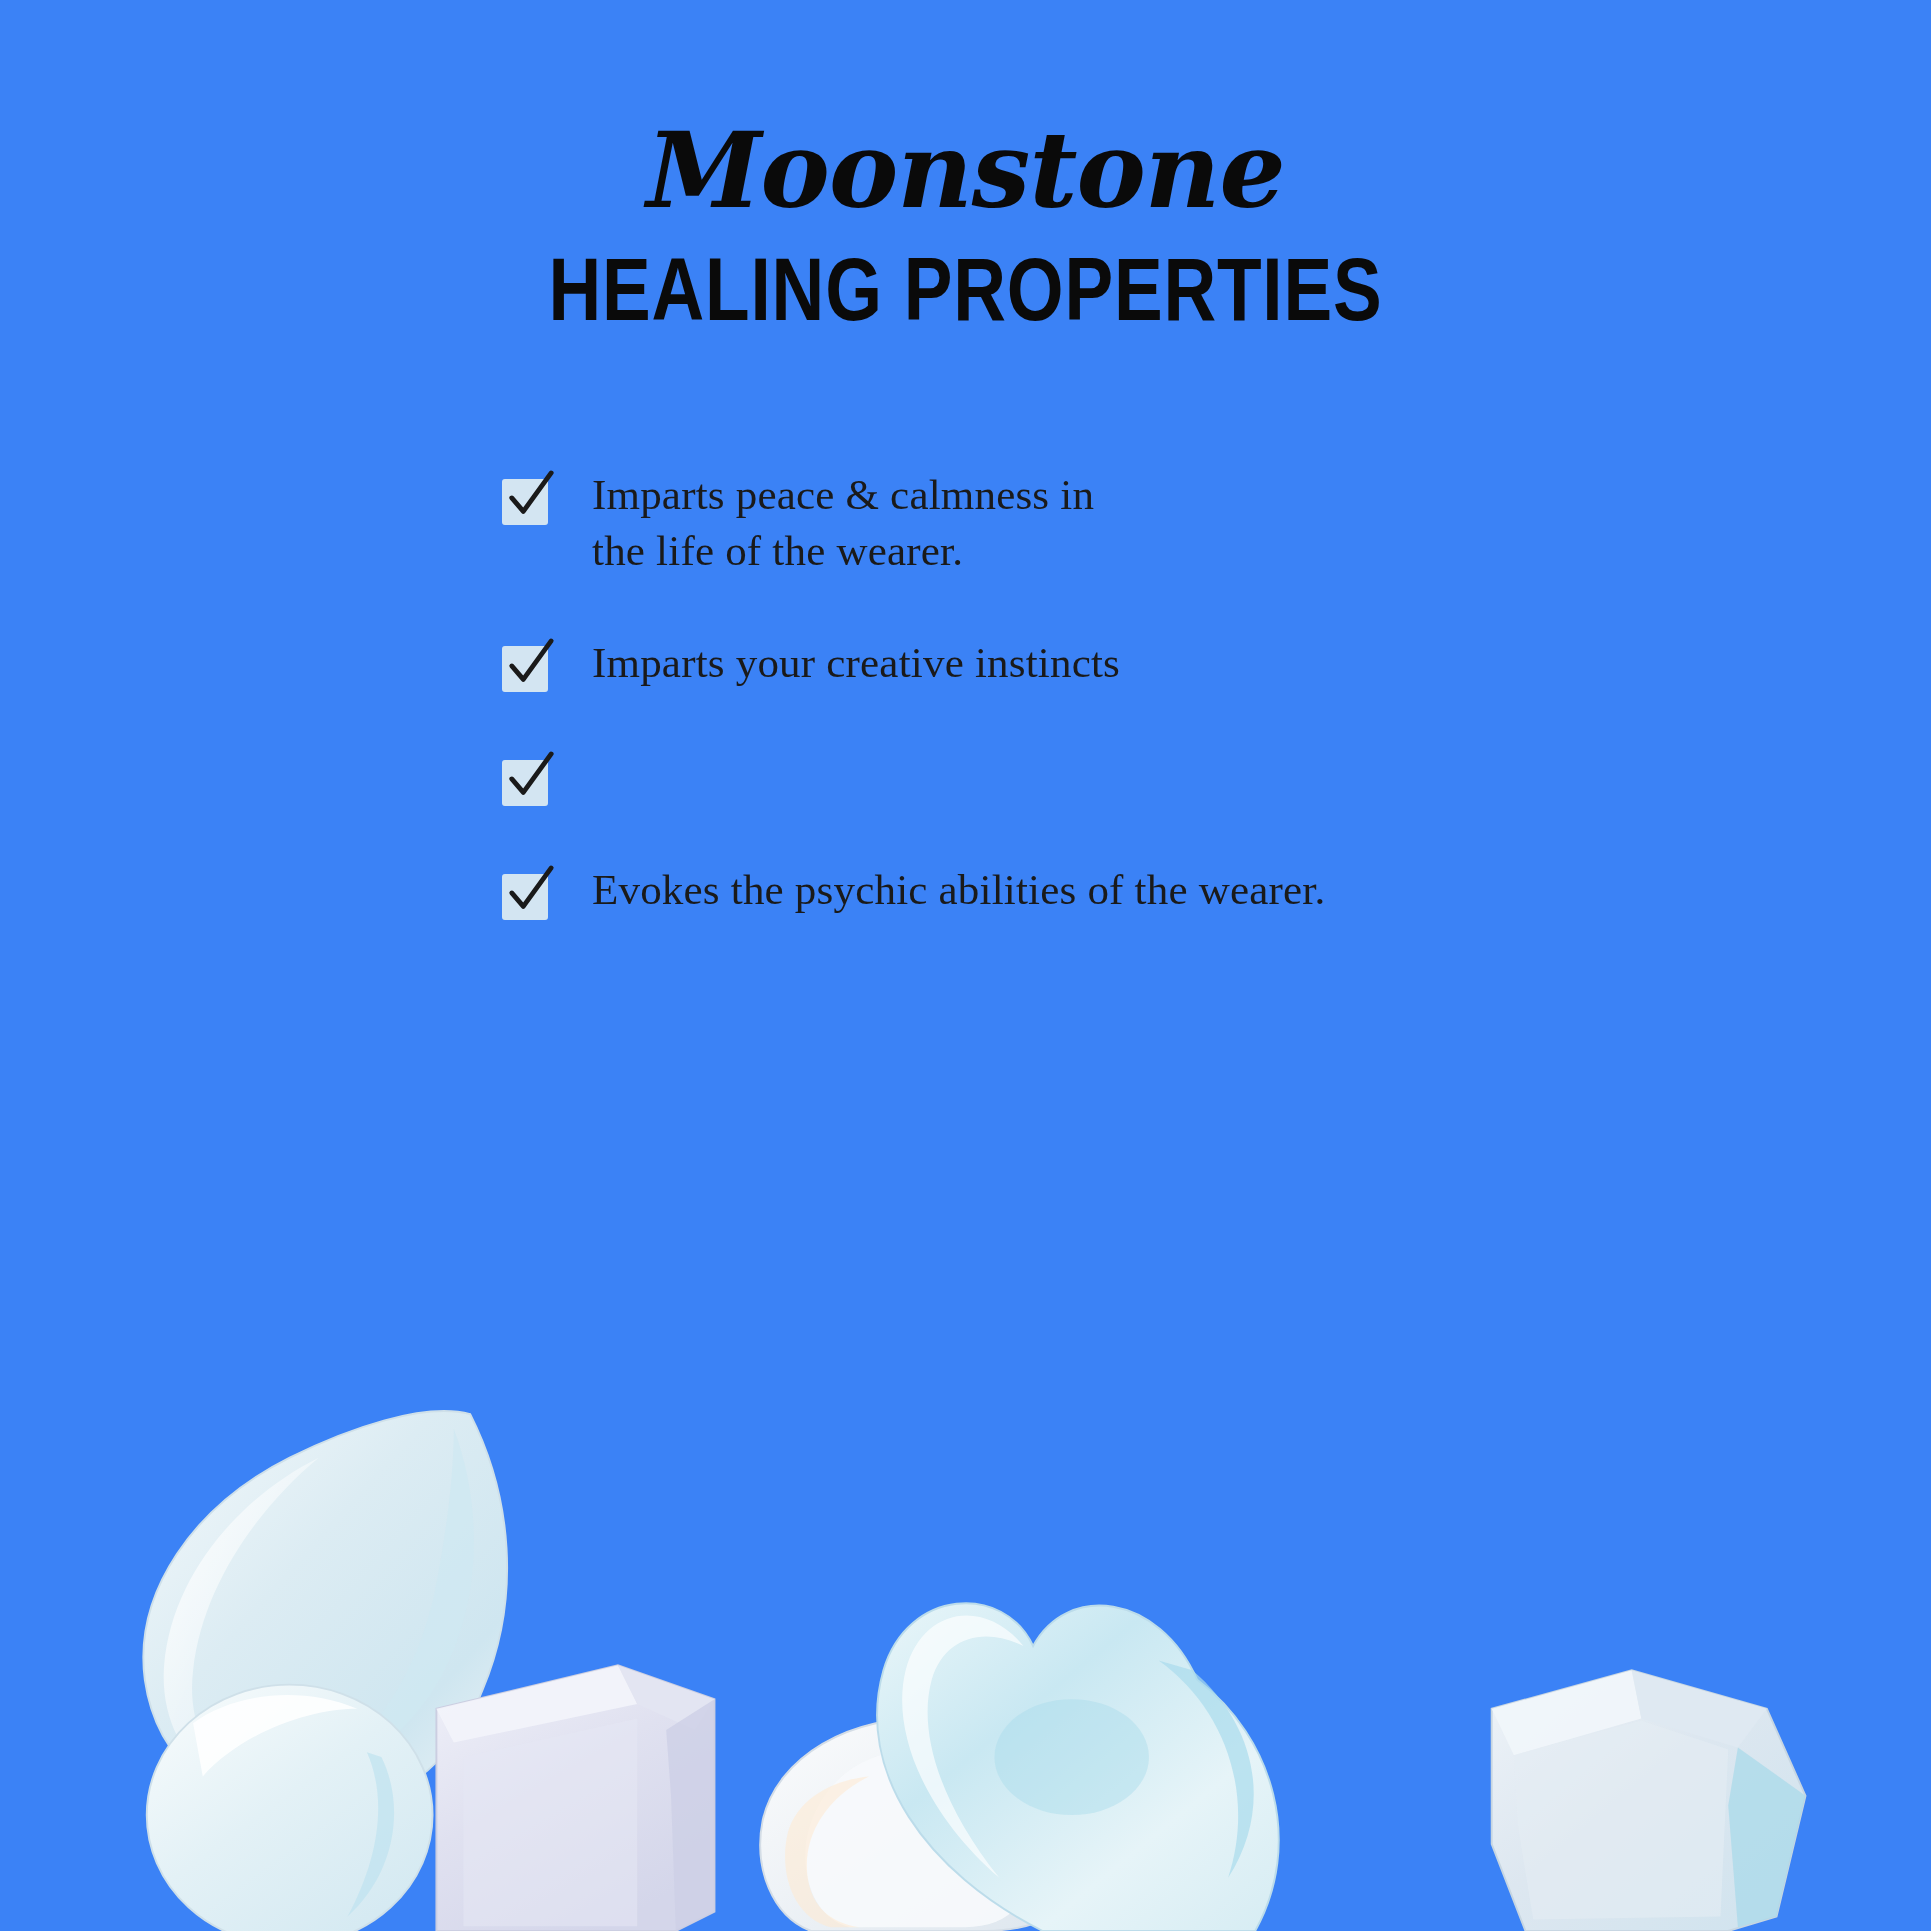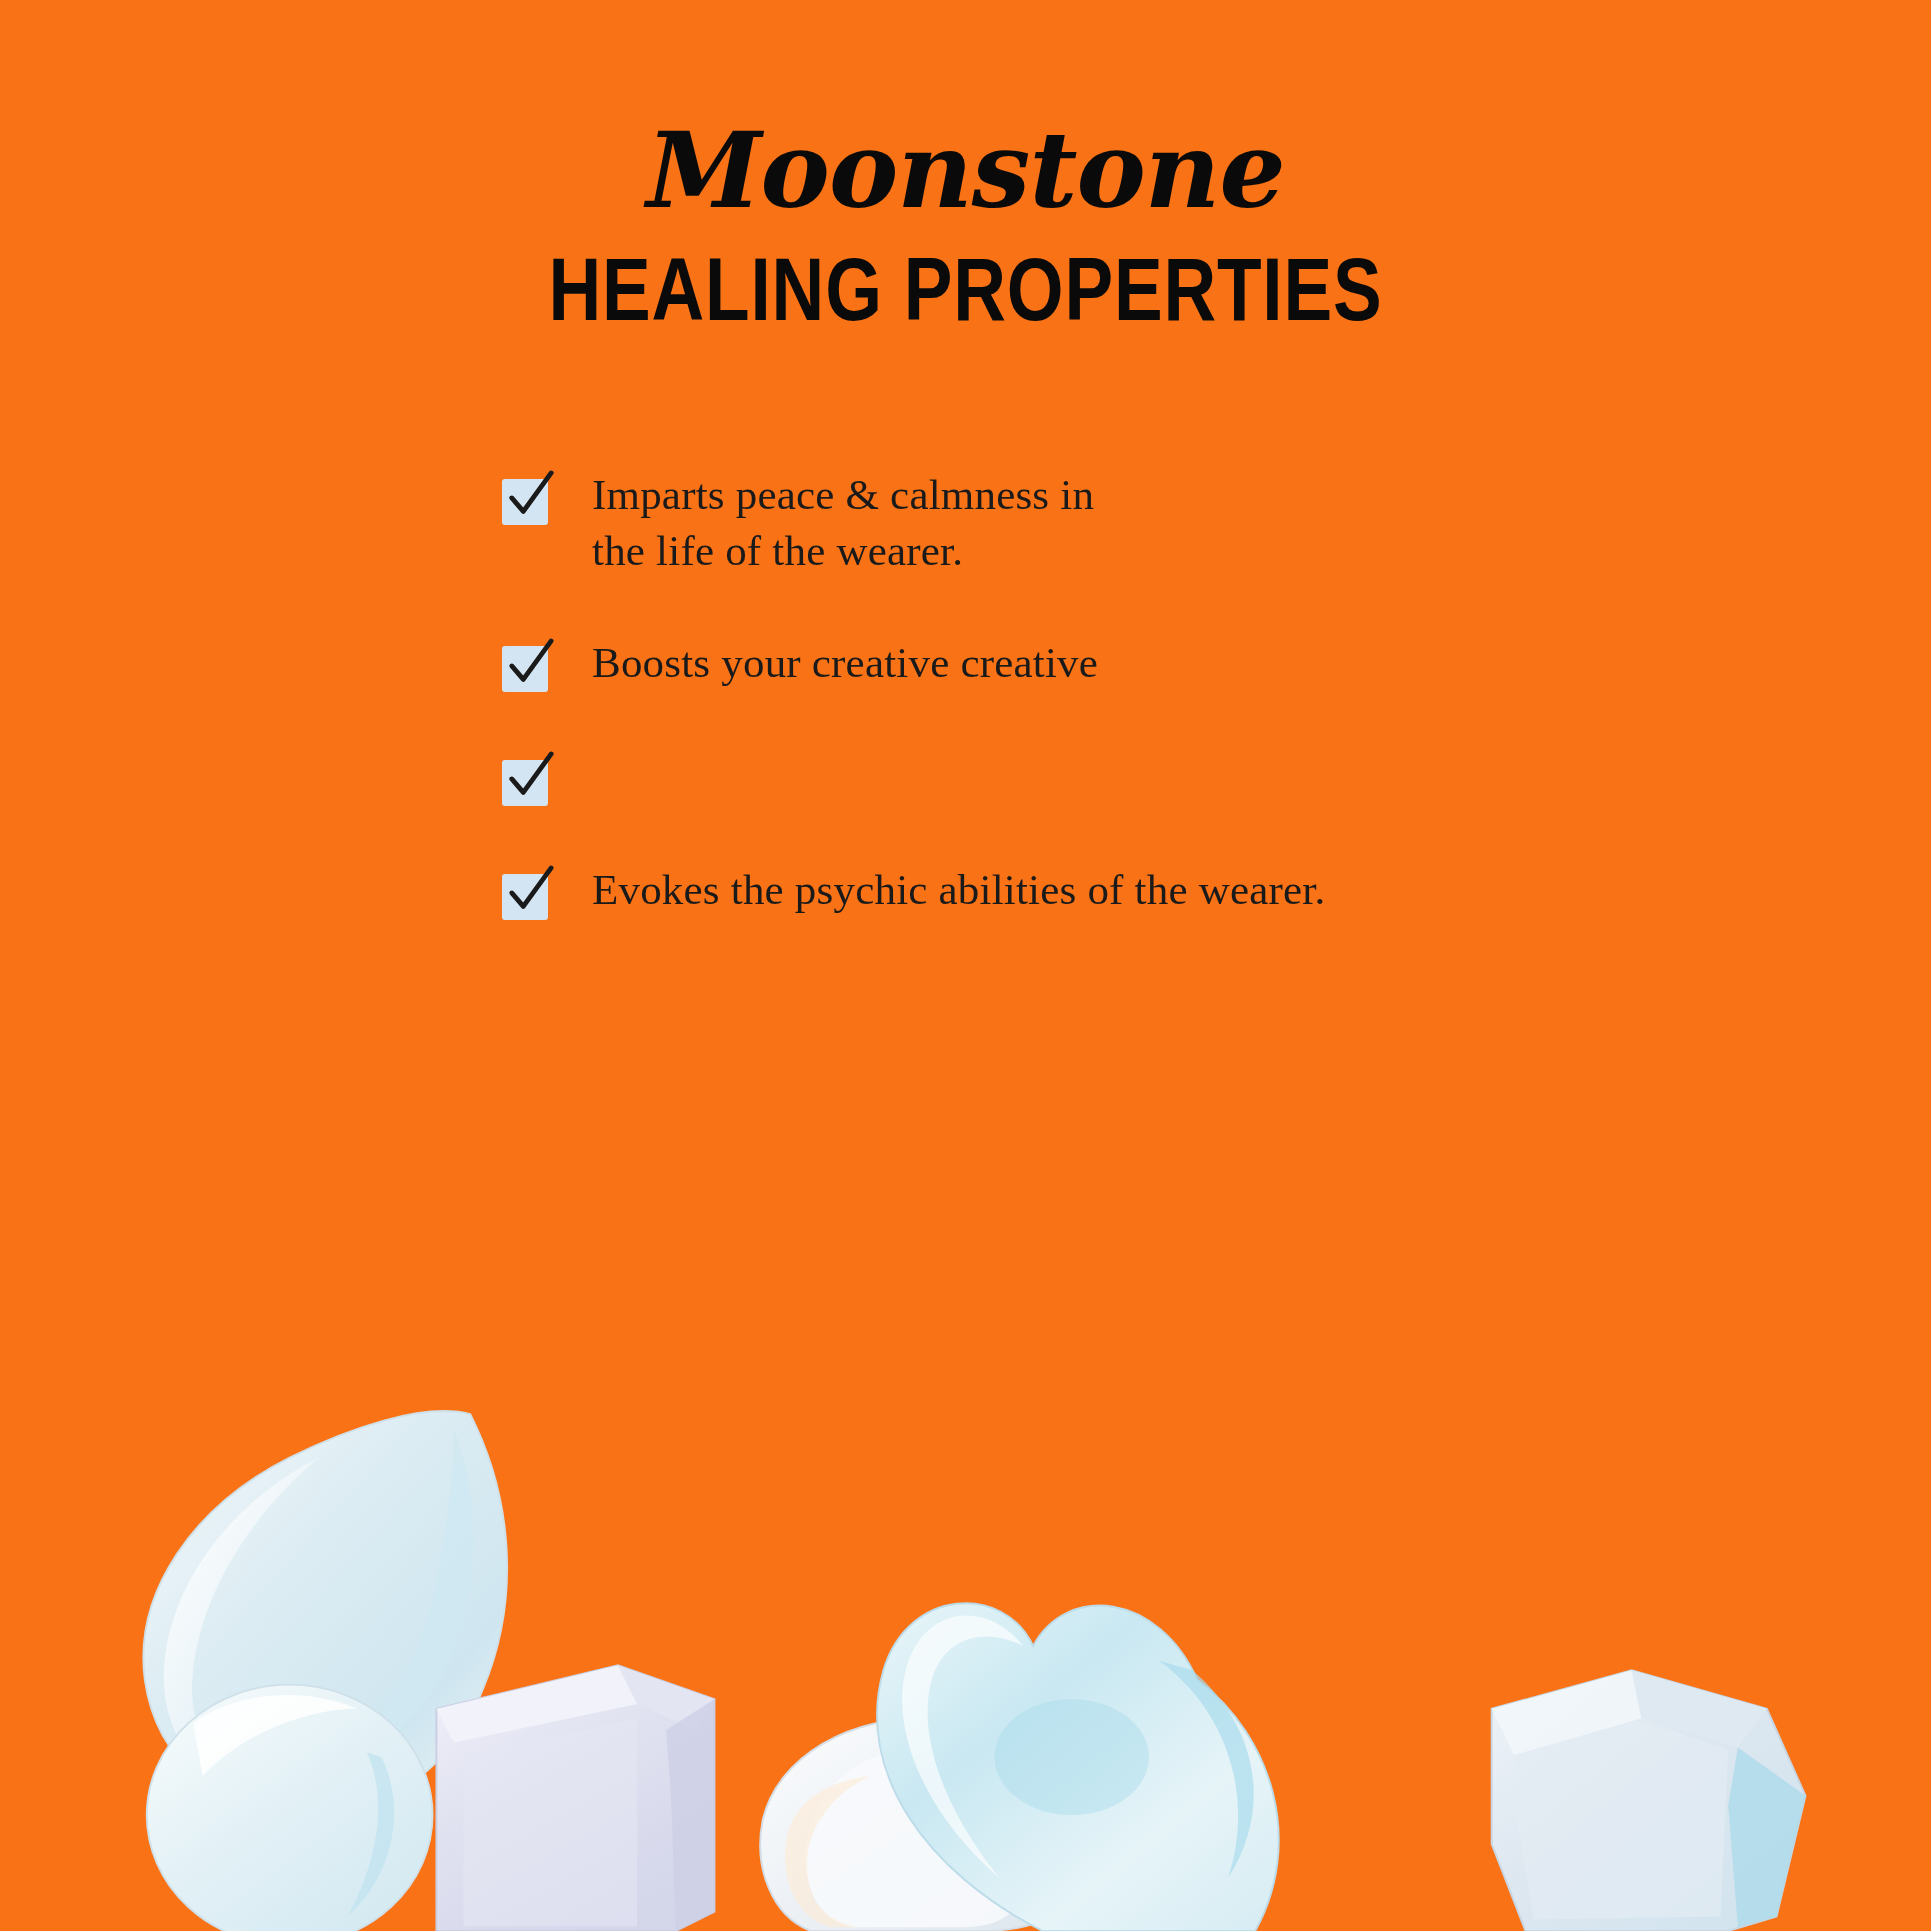--- a/index.html
+++ b/index.html
@@ -12,21 +12,21 @@
     height: 1931px;
     position: relative;
     overflow: hidden;
     font-family: "Liberation Serif", serif;
     color: #141414;
   }
 
   .page {
     position: absolute;
     inset: 0;
-    background: #f97316;
+    background: #3b82f6;
   }
 
   
   .header {
     padding-top: 116px;
     text-align: center;
   }
   .title-script {
     font-family: "DejaVu Serif", serif;
     font-style: italic;
@@ -132,21 +132,21 @@
 the life of the wearer.</span>
     </div>
 
     <div class="item">
       <span class="check">
         <span class="box"></span>
         <svg viewBox="0 0 52 56" aria-hidden="true">
           <path d="M6 30 L18 44 L47 4" fill="none" stroke="#1a1a1a" stroke-width="5" stroke-linecap="round" stroke-linejoin="round"></path>
         </svg>
       </span>
-      <span class="item-text">Boosts your creative creative</span>
+      <span class="item-text">Imparts your creative instincts</span>
     </div>
 
 
     <div class="item two-line">
       <span class="check">
         <span class="box"></span>
         <svg viewBox="0 0 52 56" aria-hidden="true">
           <path d="M6 30 L18 44 L47 4" fill="none" stroke="#1a1a1a" stroke-width="5" stroke-linecap="round" stroke-linejoin="round"></path>
         </svg>
       </span>

